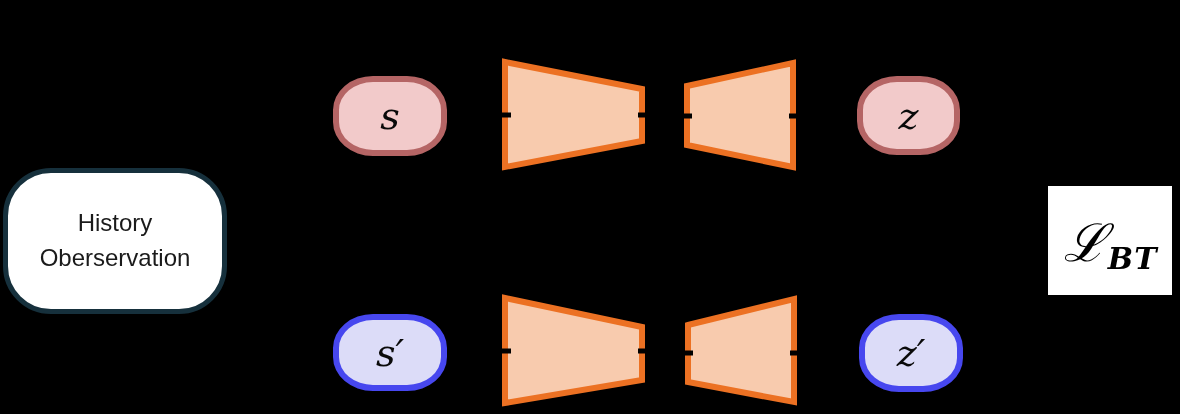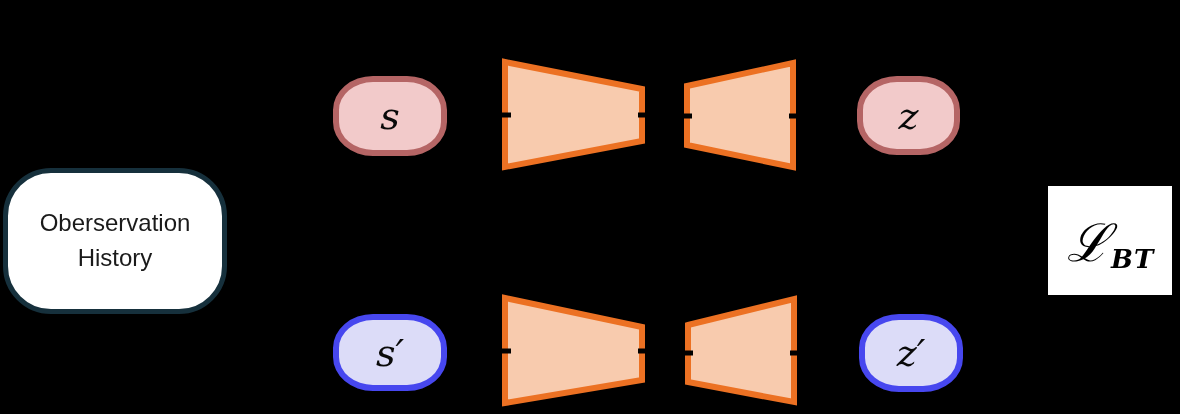--- a/index.html
+++ b/index.html
@@ -85,21 +85,21 @@
     align-items: center;
     justify-content: center;
     color: #000000;
     font-family: "DejaVu Serif", serif;
   }
   .loss-symbol {
     font-size: 52px;
     font-style: italic;
   }
   .loss-subscript {
-    font-size: 26px;
+    font-size: 30px;
     font-style: italic;
     font-weight: bold;
     position: relative;
     top: 18px;
     left: 1px;
     letter-spacing: 1px;
     text-align: center;
   }
 </style>
 </head>
@@ -128,22 +128,22 @@
       <line class="tick" x1="502" y1="351" x2="511" y2="351"></line>
       <line class="tick" x1="638" y1="351" x2="646" y2="351"></line>
       <line class="tick" x1="685" y1="353" x2="693" y2="353"></line>
       <line class="tick" x1="790" y1="353" x2="798" y2="353"></line>
       <line class="tick" x1="856" y1="353" x2="864" y2="353"></line>
       <line class="tick" x1="957" y1="353" x2="965" y2="353"></line>
     </g>
   </svg>
 
   <div class="history-box">
+    <span>History</span>
     <span>Oberservation</span>
-    <span>History</span>
   </div>
 
   <div class="state-box pink box-s">
     <span>s</span>
   </div>
   <div class="state-box pink box-z">
     <span>z</span>
   </div>
 
   <div class="state-box blue box-sp">

